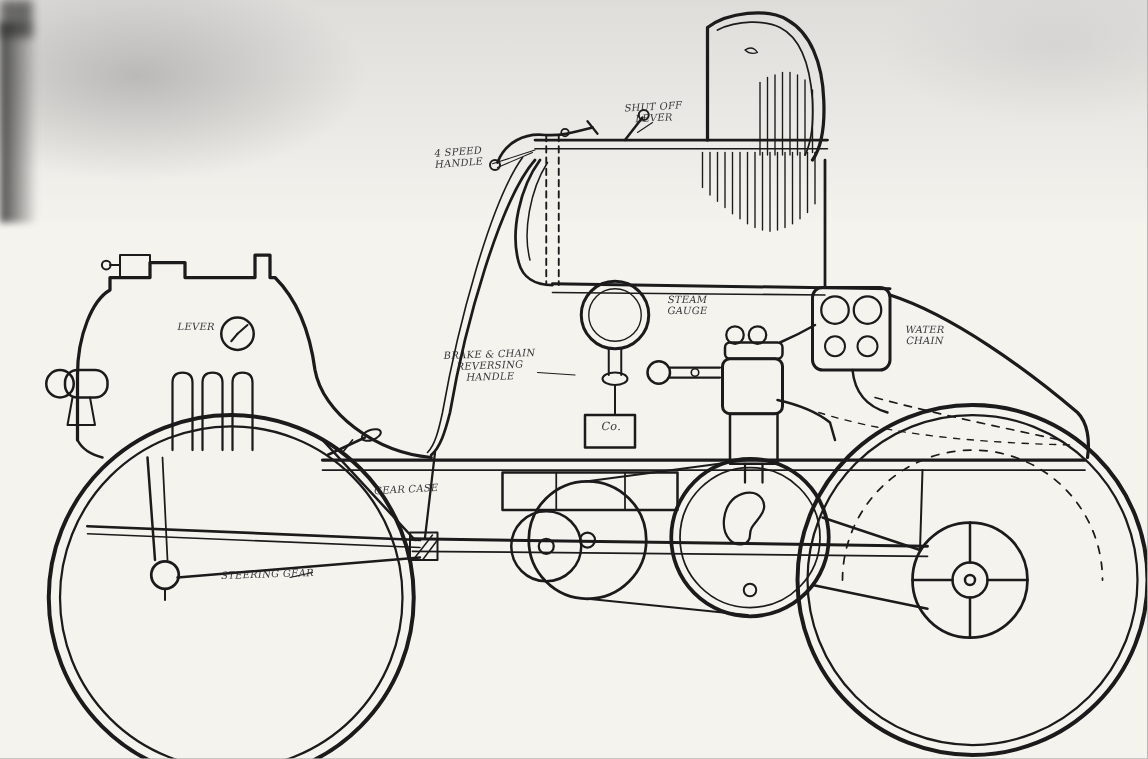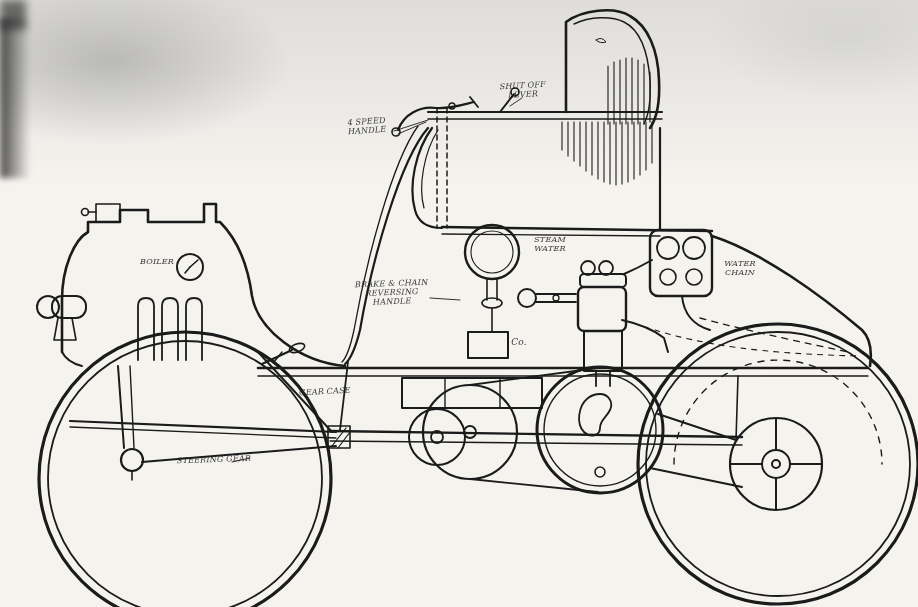--- a/index.html
+++ b/index.html
@@ -258,20 +258,20 @@
         <line x1="522" y1="98" x2="510" y2="106"></line>
         <line x1="232" y1="462" x2="250" y2="458"></line>
       </g>
     </g>
   </svg>
 
   <div>
     <span class="ann" style="left:336px;top:118px;width:62px;transform:rotate(-4deg);">4 SPEED HANDLE</span>
     <span class="ann" style="left:494px;top:82px;width:58px;transform:rotate(-3deg);">SHUT OFF LEVER</span>
     <span class="ann" style="left:352px;top:280px;width:80px;transform:rotate(-2deg);">BRAKE &amp; CHAIN REVERSING HANDLE</span>
-    <span class="ann" style="left:524px;top:236px;width:52px;">STEAM WATER</span>
+    <span class="ann" style="left:524px;top:236px;width:52px;">STEAM GAUGE</span>
     <span class="ann" style="left:714px;top:260px;width:52px;">WATER CHAIN</span>
     <span class="ann" style="left:176px;top:456px;width:76px;transform:rotate(-2deg);">STEERING GEAR</span>
     <span class="ann" style="left:294px;top:388px;width:62px;transform:rotate(-3deg);">GEAR CASE</span>
-    <span class="ann" style="left:136px;top:258px;width:42px;">BOILER</span>
-    <span class="ann big" style="left:478px;top:338px;width:22px;margin-left:30px;">Co.</span>
+    <span class="ann" style="left:136px;top:258px;width:42px;">LEVER</span>
+    <span class="ann big" style="left:478px;top:338px;width:22px;">Co.</span>
   </div>
 </div>
 
 </body></html>

